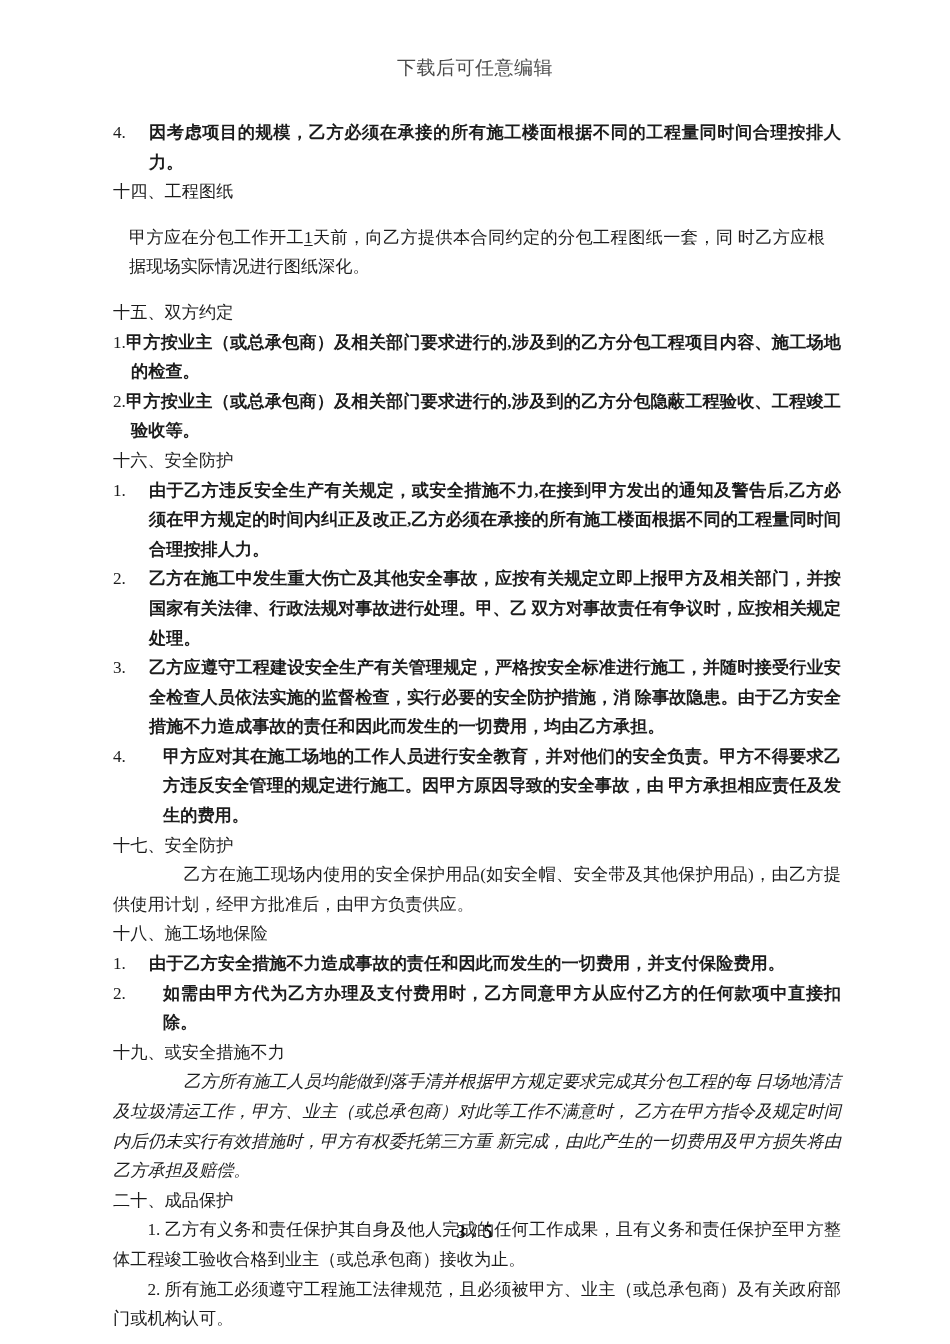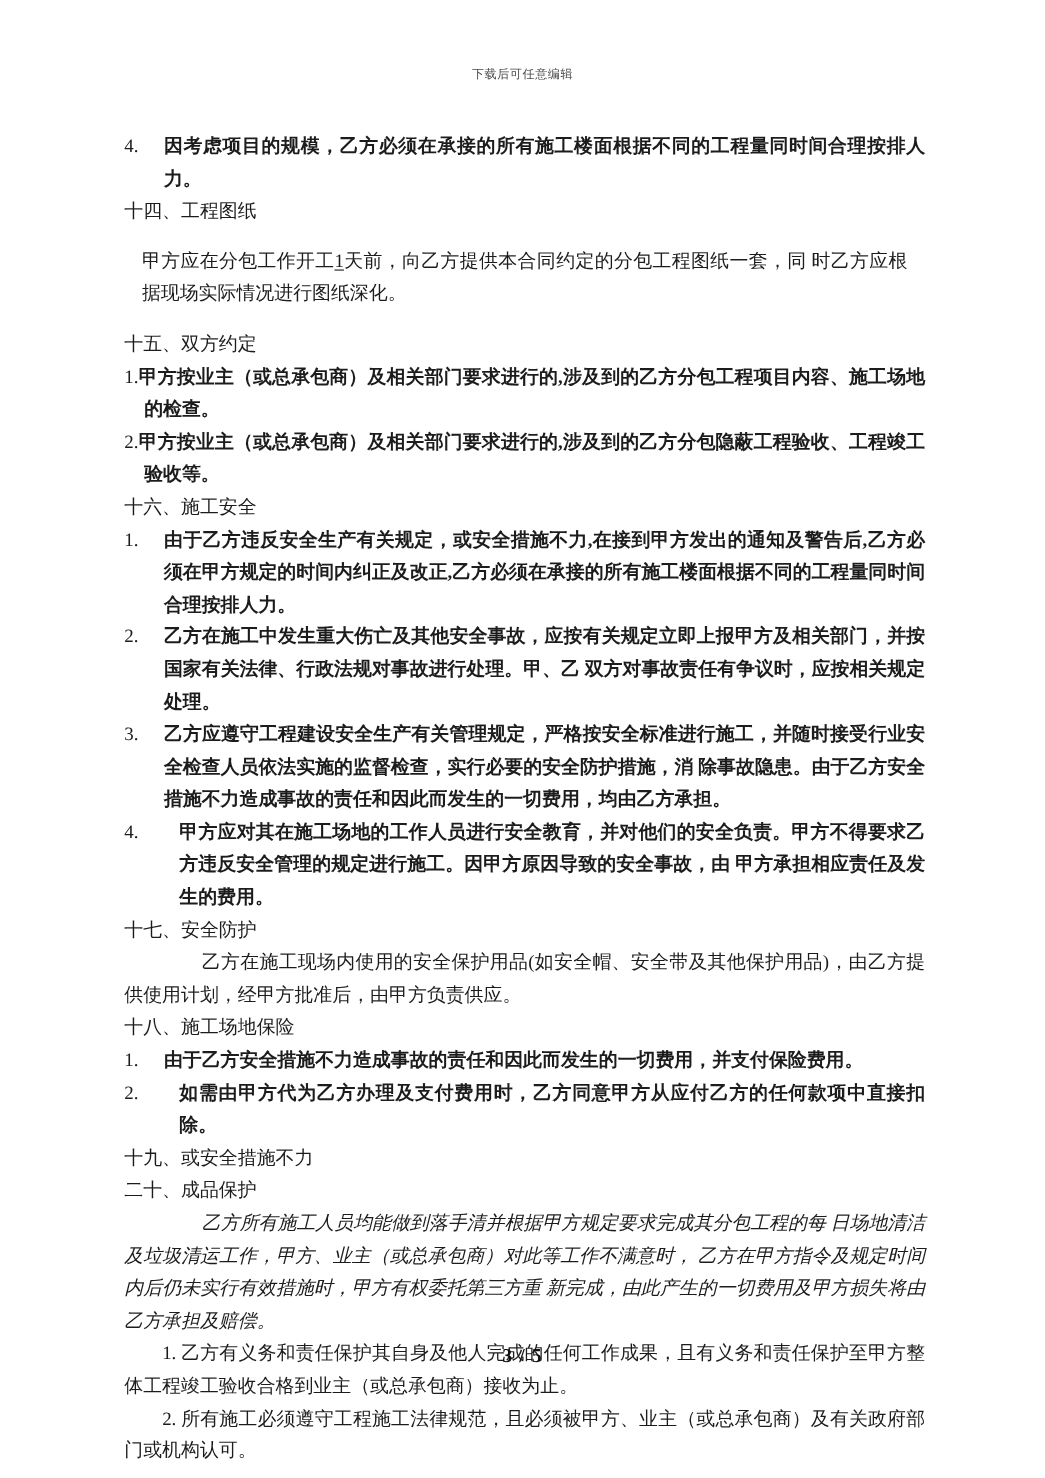--- a/index.html
+++ b/index.html
@@ -25,21 +25,21 @@
     box-sizing: border-box;
   }
 
   
   .doc-header {
     position: absolute;
     top: 58px;
     left: 0;
     width: 950px;
     text-align: center;
-    font-size: 11px;
+    font-size: 19px;
     line-height: 20px;
     color: #4a4a4a;
     letter-spacing: 0.5px;
   }
 
   
   .doc-body {
     position: absolute;
     left: 113px;
     top: 118px;
@@ -128,21 +128,21 @@
   <div class="doc-body" id="doc-body">
       <div class="blk li m-wide">
         <span class="marker">4.</span>
         <span class="body">因考虑项目的规模，乙方必须在承接的所有施工楼面根据不同的工程量同时间合理按排人力。</span>
       </div>
       <p class="blk p-head">十四、工程图纸</p>
       <p class="blk p-plain"><span>甲方应在分包工作开工</span><span class="u">1</span><span>天前，向乙方提供本合同约定的分包工程图纸一套，同 时乙方应根据现场实际情况进行图纸深化。</span></p>
       <p class="blk p-head">十五、双方约定</p>
       <p class="blk li hang1"><span class="marker">1.</span><span class="body">甲方按业主（或总承包商）及相关部门要求进行的,涉及到的乙方分包工程项目内容、施工场地的检查。</span></p>
       <p class="blk li hang1"><span class="marker">2.</span><span class="body">甲方按业主（或总承包商）及相关部门要求进行的,涉及到的乙方分包隐蔽工程验收、工程竣工验收等。</span></p>
-      <p class="blk p-head">十六、施工安全</p>
+      <p class="blk p-head">十六、安全防护</p>
       <div class="blk li m-wide">
         <span class="marker">1.</span>
         <span class="body">由于乙方违反安全生产有关规定，或安全措施不力,在接到甲方发出的通知及警告后,乙方必须在甲方规定的时间内纠正及改正,乙方必须在承接的所有施工楼面根据不同的工程量同时间合理按排人力。</span>
       </div>
       <div class="blk li m-wide">
         <span class="marker">2.</span>
         <span class="body">乙方在施工中发生重大伤亡及其他安全事故，应按有关规定立即上报甲方及相关部门，并按国家有关法律、行政法规对事故进行处理。甲、乙 双方对事故责任有争议时，应按相关规定处理。</span>
       </div>
       <div class="blk li m-wide">
         <span class="marker">3.</span>
@@ -157,22 +157,22 @@
       <p class="blk p-head">十八、施工场地保险</p>
       <div class="blk li m-wide">
         <span class="marker">1.</span>
         <span class="body">由于乙方安全措施不力造成事故的责任和因此而发生的一切费用，并支付保险费用。</span>
       </div>
       <div class="blk li m-xwide">
         <span class="marker">2.</span>
         <span class="body">如需由甲方代为乙方办理及支付费用时，乙方同意甲方从应付乙方的任何款项中直接扣除。</span>
       </div>
       <p class="blk p-head">十九、或安全措施不力</p>
+      <p class="blk p-ind4 ital">乙方所有施工人员均能做到落手清并根据甲方规定要求完成其分包工程的每 日场地清洁及垃圾清运工作，甲方、业主（或总承包商）对此等工作不满意时， 乙方在甲方指令及规定时间内后仍未实行有效措施时，甲方有权委托第三方重 新完成，由此产生的一切费用及甲方损失将由乙方承担及赔偿。</p>
       <p class="blk p-head">二十、成品保护</p>
-      <p class="blk p-ind4 ital">乙方所有施工人员均能做到落手清并根据甲方规定要求完成其分包工程的每 日场地清洁及垃圾清运工作，甲方、业主（或总承包商）对此等工作不满意时， 乙方在甲方指令及规定时间内后仍未实行有效措施时，甲方有权委托第三方重 新完成，由此产生的一切费用及甲方损失将由乙方承担及赔偿。</p>
       <p class="blk p-ind2">1. 乙方有义务和责任保护其自身及他人完成的任何工作成果，且有义务和责任保护至甲方整体工程竣工验收合格到业主（或总承包商）接收为止。</p>
       <p class="blk p-ind2">2. 所有施工必须遵守工程施工法律规范，且必须被甲方、业主（或总承包商）及有关政府部门或机构认可。</p>
       <p class="blk p-plain">乙方必须在规定时间内根据甲方要求提供符合要求的工程资料。</p>
     </div>
 
   <div class="doc-footer">3 / 5</div>
 
 </div>
 
 </body></html>

